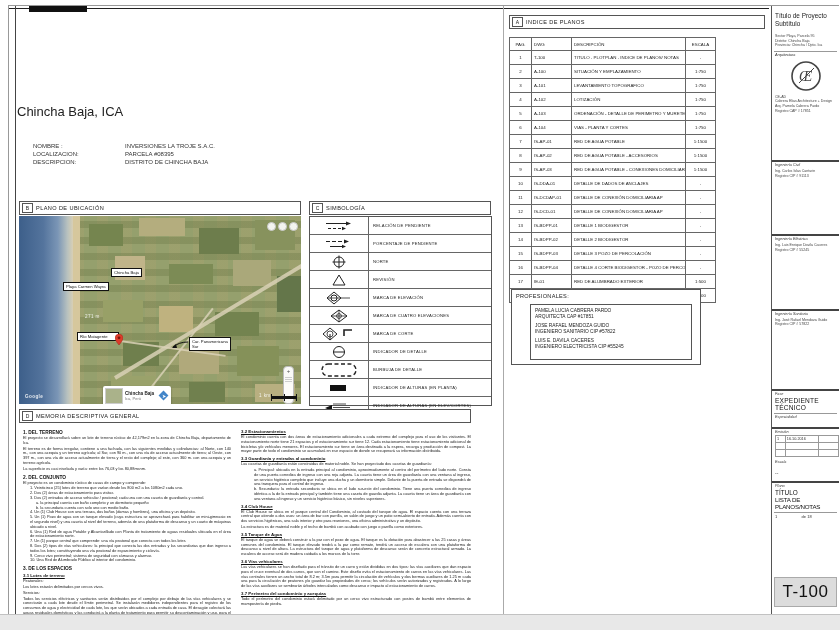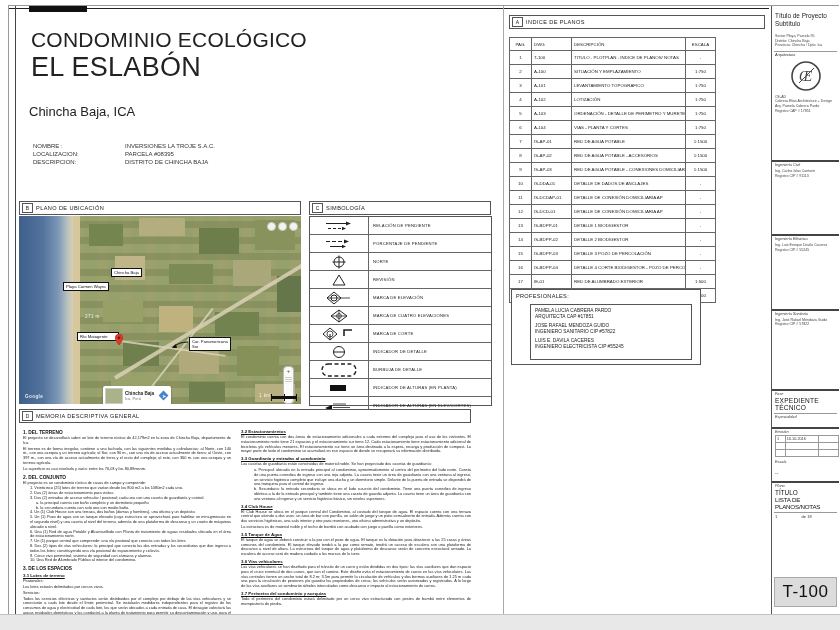--- a/index.html
+++ b/index.html
@@ -98,25 +98,21 @@
 <body>
 
 <div id="stage">
   <div id="sheet">
 
     <div class="hline" style="left:0;top:2px;width:760px;background:#222;"></div>
     <div class="abs" style="left:20px;top:0px;width:58px;height:6px;background:#111;"></div>
     <div class="vline" style="left:6px;top:0;height:608px;background:#444;"></div>
     <div class="vline" style="left:494px;top:0;height:608px;background:#aaa;"></div>
 
-    <div class="abs" style="left:22px;top:22px;">
-      <div class="t1">CONDOMINIO ECOLÓGICO</div>
-      <div class="t2">EL ESLABÓN</div>
-    </div>
-    <div class="abs loc" style="left:20px;top:98px;">Chincha Baja, ICA</div>
+    <div class="abs loc" style="left:8px;top:98px;">Chincha Baja, ICA</div>
 
     <div class="frow" style="left:24px;top:137px;">
       <span class="lab">NOMBRE :</span><span>INVERSIONES LA TROJE S.A.C.</span>
     </div>
     <div class="frow" style="left:24px;top:145px;">
       <span class="lab">LOCALIZACION:</span><span>PARCELA #08395</span>
     </div>
     <div class="frow" style="left:24px;top:153px;">
       <span class="lab">DESCRIPCION:</span><span>DISTRITO DE CHINCHA BAJA</span>
     </div>

